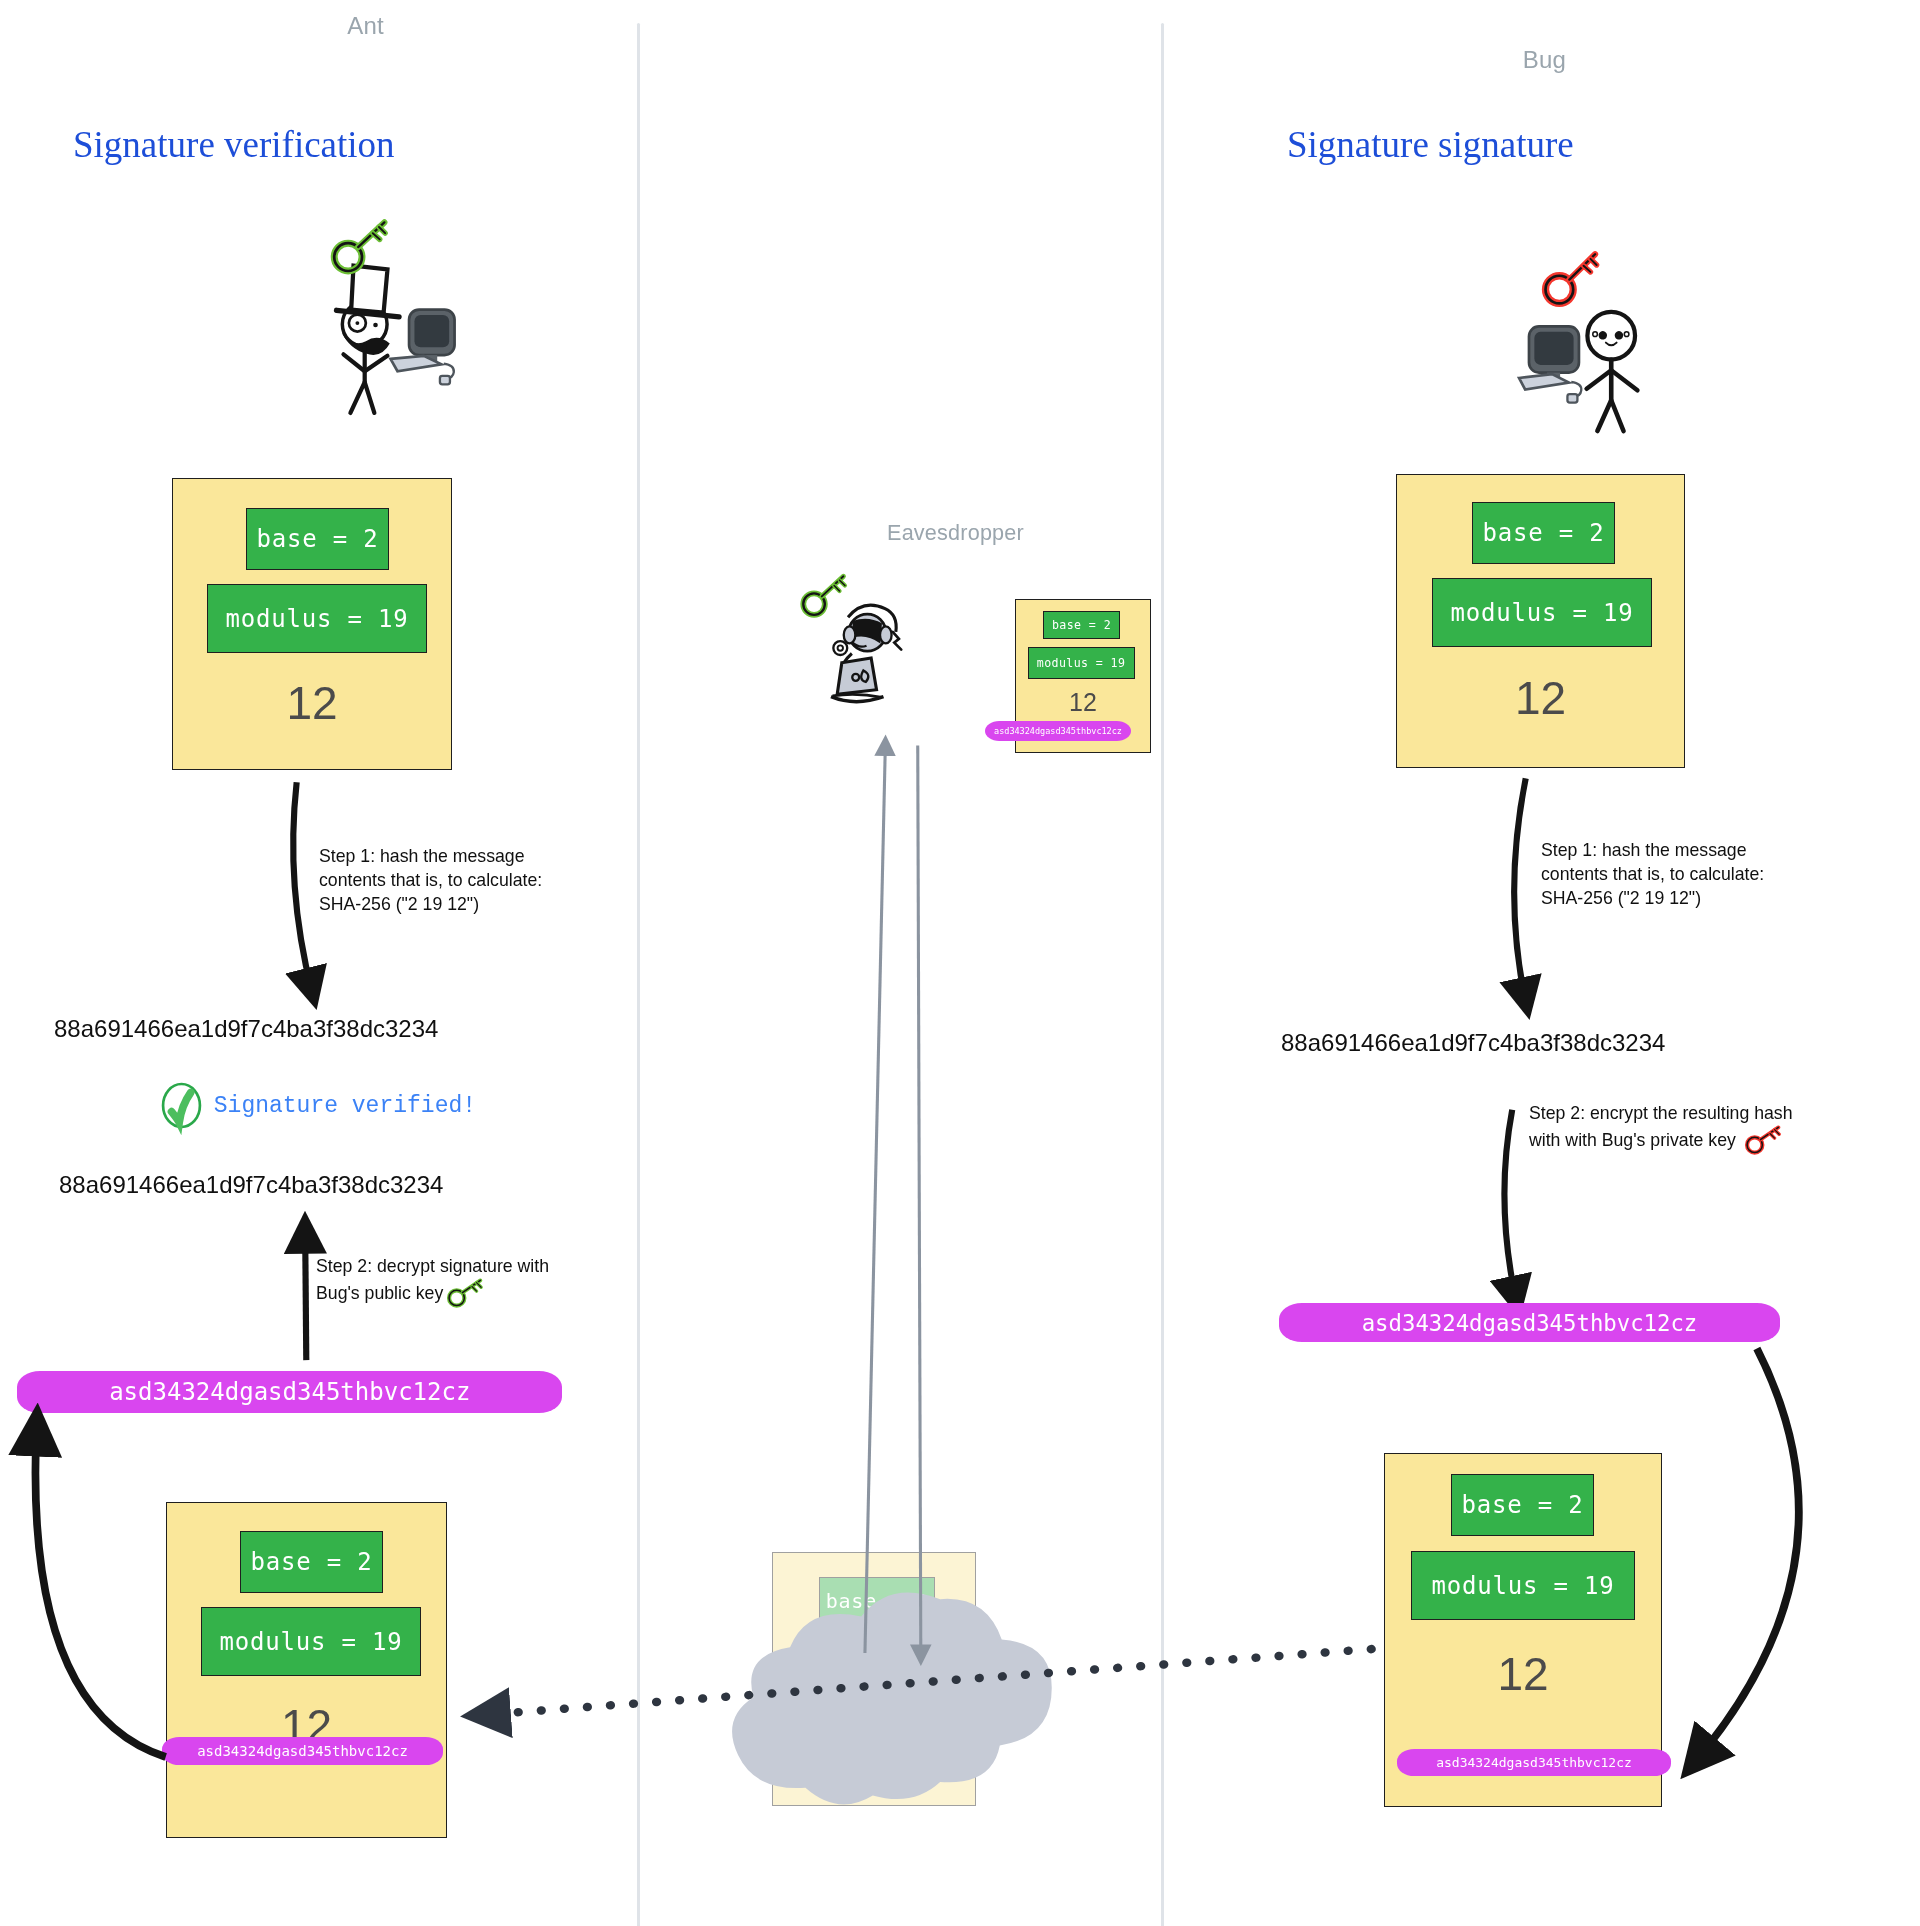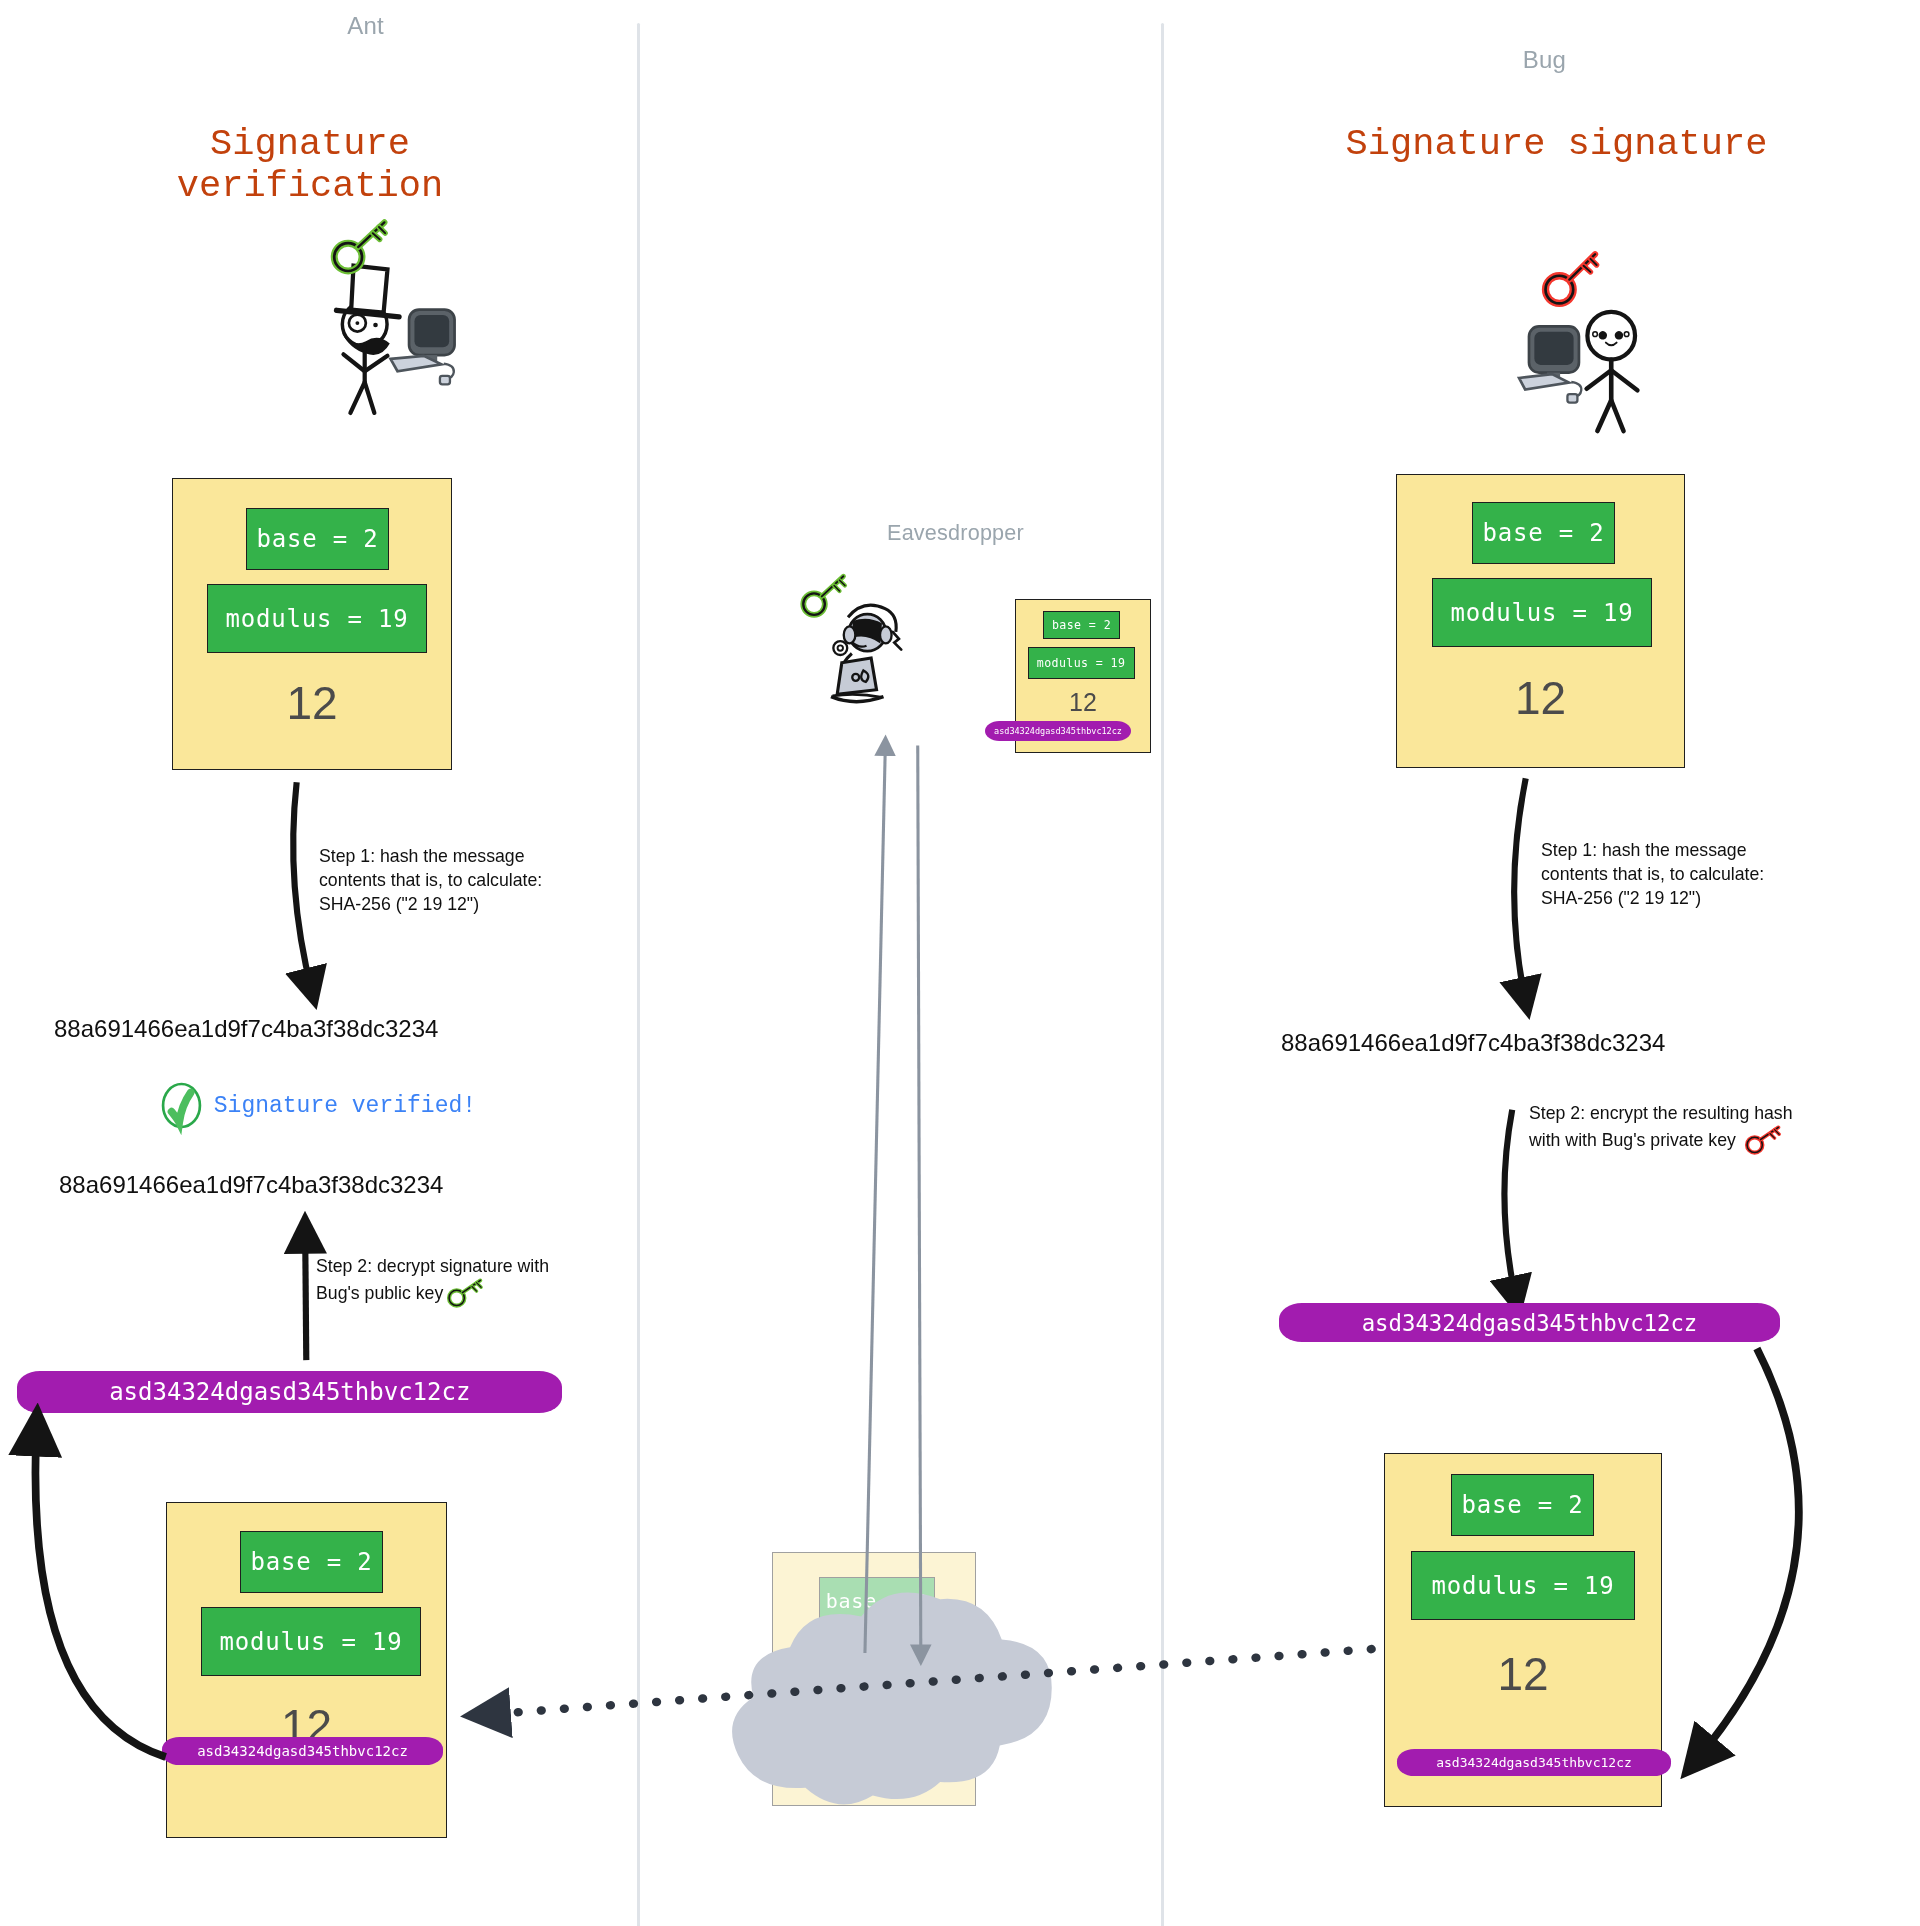--- a/index.html
+++ b/index.html
@@ -3,30 +3,30 @@
 <meta charset="utf-8">
 <style>
   html,body{margin:0;padding:0;background:#fff;}
   body{font-family:"Liberation Sans",sans-serif;}
   #stage{position:relative;width:1921px;height:2026px;background:#ffffff;overflow:hidden;}
   .abs{position:absolute;}
   
   .lane-divider{position:absolute;top:23px;width:2.7px;height:1999px;background:#dfe3e8;border-radius:1.5px;}
   
   .lane-title{position:absolute;color:#9aa5ad;font-size:24px;text-align:center;letter-spacing:0.2px;font-family:"Liberation Sans",sans-serif;}
-  .section-title{position:absolute;color:#c2410c;font-size:37px;text-align:center;font-family:Liberation Mono, monospace;}
+  .section-title{position:absolute;color:#1d4ed8;font-size:37px;text-align:left;font-family:Liberation Serif, serif;}
   
   .card{position:absolute;background:#fae79a;border:1.9px solid #1f1f1f;box-sizing:border-box;}
   .card.small{border-width:1.2px;}
   .chip{position:absolute;background:#34b24a;border:1.5px solid #1f1f1f;box-sizing:border-box;
         color:#ffffff;font-family:"DejaVu Sans Mono",monospace;display:flex;align-items:center;justify-content:center;letter-spacing:0.8px;}
   .chip.sm{border-width:0.8px;letter-spacing:0.4px;}
   .bignum{position:absolute;color:#4b4b4b;font-size:46px;text-align:center;width:100%;left:0;font-family:"Liberation Sans",sans-serif;}
   
-  .sigpill{position:absolute;background:#a21caf;border-radius:23px/16px;display:flex;align-items:center;justify-content:center;
+  .sigpill{position:absolute;background:#d946ef;border-radius:23px/16px;display:flex;align-items:center;justify-content:center;
            color:#ffffff;font-family:"DejaVu Sans Mono",monospace;white-space:nowrap;}
   
   .hash{position:absolute;color:#101010;font-size:24px;white-space:nowrap;font-family:"Liberation Sans",sans-serif;}
   
   .step{position:absolute;color:#101010;font-size:17.7px;line-height:1.36;font-family:"Liberation Sans",sans-serif;}
   
   .verified-row{position:absolute;display:flex;align-items:center;gap:10.8px;}
   .verified-txt{color:#3b82f6;font-size:23px;font-family:Liberation Mono, monospace;}
   svg{overflow:visible;}
   .ovl{position:absolute;top:0;left:0;width:1921px;height:2026px;pointer-events:none;}

